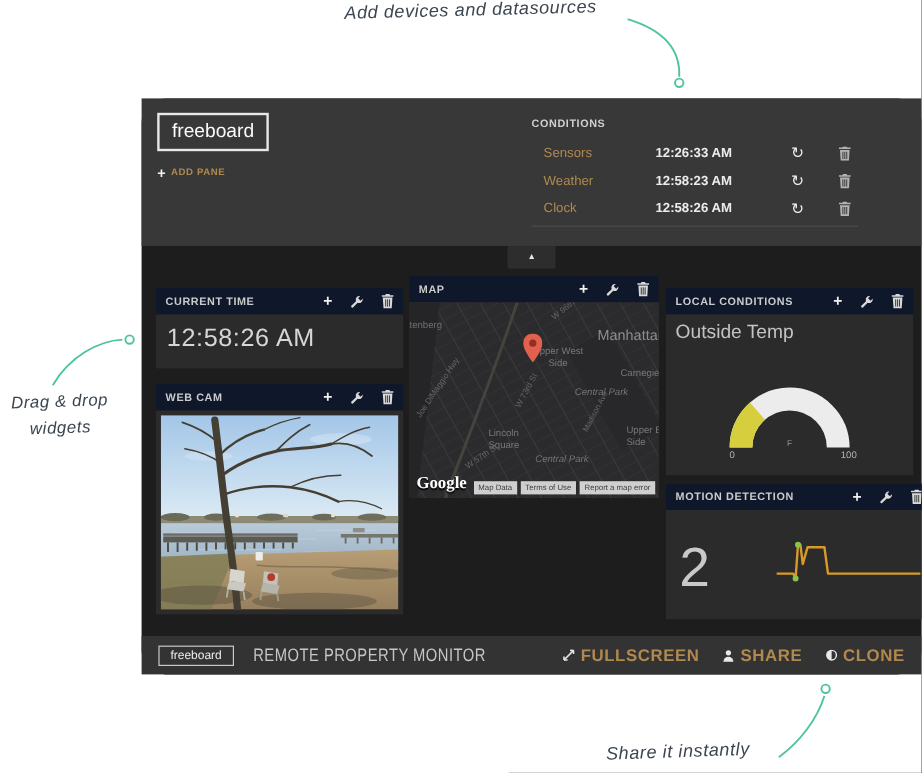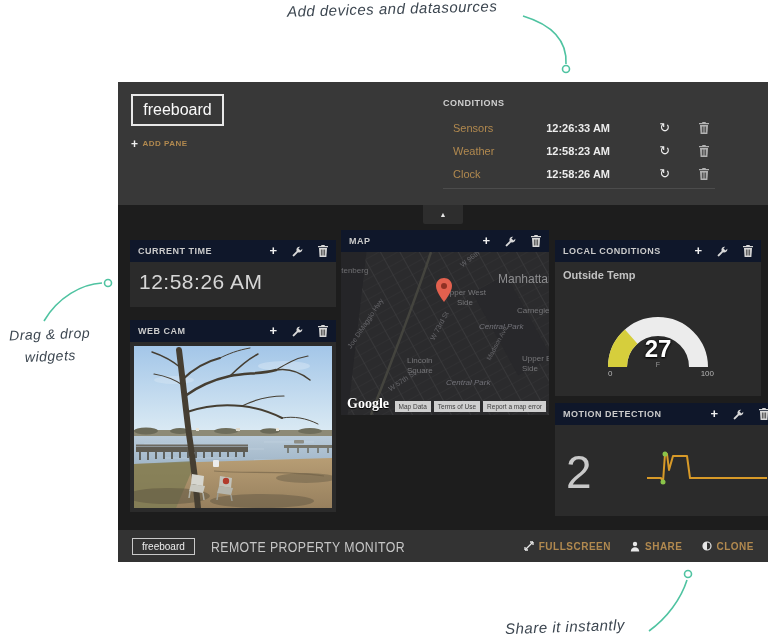--- a/index.html
+++ b/index.html
@@ -68,41 +68,41 @@
   .mr-73{left:91px;top:84px;transform:rotate(-62deg);}
   .mr-madison{left:147px;top:104px;font-size:6.5px;transform:rotate(-62deg);}
   .mr-57{left:48px;top:134px;transform:rotate(-34deg);}
   .map-pin{position:absolute;left:95px;top:26px;}
   .google-logo{position:absolute;left:6px;bottom:3px;color:#ffffff;font-family:"Liberation Serif",serif;
                font-size:14px;font-weight:bold;text-shadow:0 1px 1px #000;}
   .map-chips{position:absolute;right:3px;bottom:3px;display:flex;gap:3px;}
   .map-chip{background:#cfcfcf;color:#3c3c3c;font-size:6.5px;padding:2px 4px;cursor:pointer;}
 
   .pane-lc{left:437px;top:158px;width:206px;height:156px;}
-  .widget-label{padding:7px 8px 0 8px;font-size:11px;color:#c2c2c2;font-weight:bold;}
+  .widget-label{padding:7px 8px 0 8px;font-size:16px;color:#c2c2c2;}
   .gauge-wrap{position:relative;width:160px;height:92px;margin:8px auto 0 auto;}
   .gauge-val{position:absolute;left:0;top:46px;width:160px;text-align:center;font-size:24px;font-weight:bold;color:#ffffff;
              text-shadow:0 1px 2px #000,0 0 3px #111;}
   .gauge-units{position:absolute;left:0;top:72px;width:160px;text-align:center;font-size:7px;color:#969696;}
   .gauge-min{position:absolute;left:30px;top:80px;font-size:8px;color:#b5b5b5;}
   .gauge-max{position:absolute;right:24px;top:80px;font-size:8px;color:#b5b5b5;}
 
   .pane-md{left:437px;top:321px;width:222px;height:113px;}
   .md-value{position:absolute;left:11px;top:46px;font-size:46px;font-weight:100;color:#c9c9c9;line-height:1;}
   .md-spark{position:absolute;right:8px;top:43px;}
 
   
   .db-footer{position:absolute;left:0;bottom:0;width:650px;height:32px;background:#333333;
              display:flex;align-items:center;padding:0 14px;box-sizing:border-box;}
   .ft-logo{border:1px solid #c9c9c9;color:#ededed;font-size:10px;padding:2px 9px;}
   .ft-title{margin-left:16px;font-size:15px;color:#c6c6c6;letter-spacing:.5px;white-space:nowrap;
             transform:scaleX(.82);transform-origin:left center;}
   .ft-spacer{flex:1;}
   .ft-btn{display:flex;align-items:center;gap:5px;margin-left:19px;cursor:pointer;}
-  .ft-btn span{font-size:10px;font-weight:bold;color:#b1894f;letter-spacing:.5px;}
+  .ft-btn span{font-size:14px;font-weight:bold;color:#b1894f;letter-spacing:.5px;}
 </style>
 </head>
 <body>
 
 <div class="annot annot-top">Add devices and datasources</div>
 <div class="annot annot-left">
   <div>Drag &amp; drop</div>
   <div>widgets</div>
 </div>
 <div class="annot annot-bottom">Share it instantly</div>
@@ -355,21 +355,20 @@
             <path stroke="#343434" stroke-width=".8" d="M3.4 4.5v6M5 4.5v6M6.6 4.5v6"></path>
           </svg>
       </div>
     </div>
     <div class="widget-label">Outside Temp</div>
     <div class="gauge-wrap">
       <svg width="160" height="92" viewBox="0 0 160 92">
         <path d="M39.5 78 A40.5 40.5 0 0 1 120.5 78" stroke="#ececec" stroke-width="19" fill="none"></path>
         <path d="M39.5 78 A40.5 40.5 0 0 1 53.2 47.6" stroke="#d6ce3c" stroke-width="19" fill="none"></path>
       </svg>
-      <div class="gauge-val">27</div>
       <div class="gauge-units">F</div>
       <div class="gauge-min">0</div>
       <div class="gauge-max">100</div>
     </div>
   </div>
 
   <div class="pane pane-md">
     <div class="pane-header">
       <div class="pane-title">MOTION DETECTION</div>
       <div class="pane-icons">

